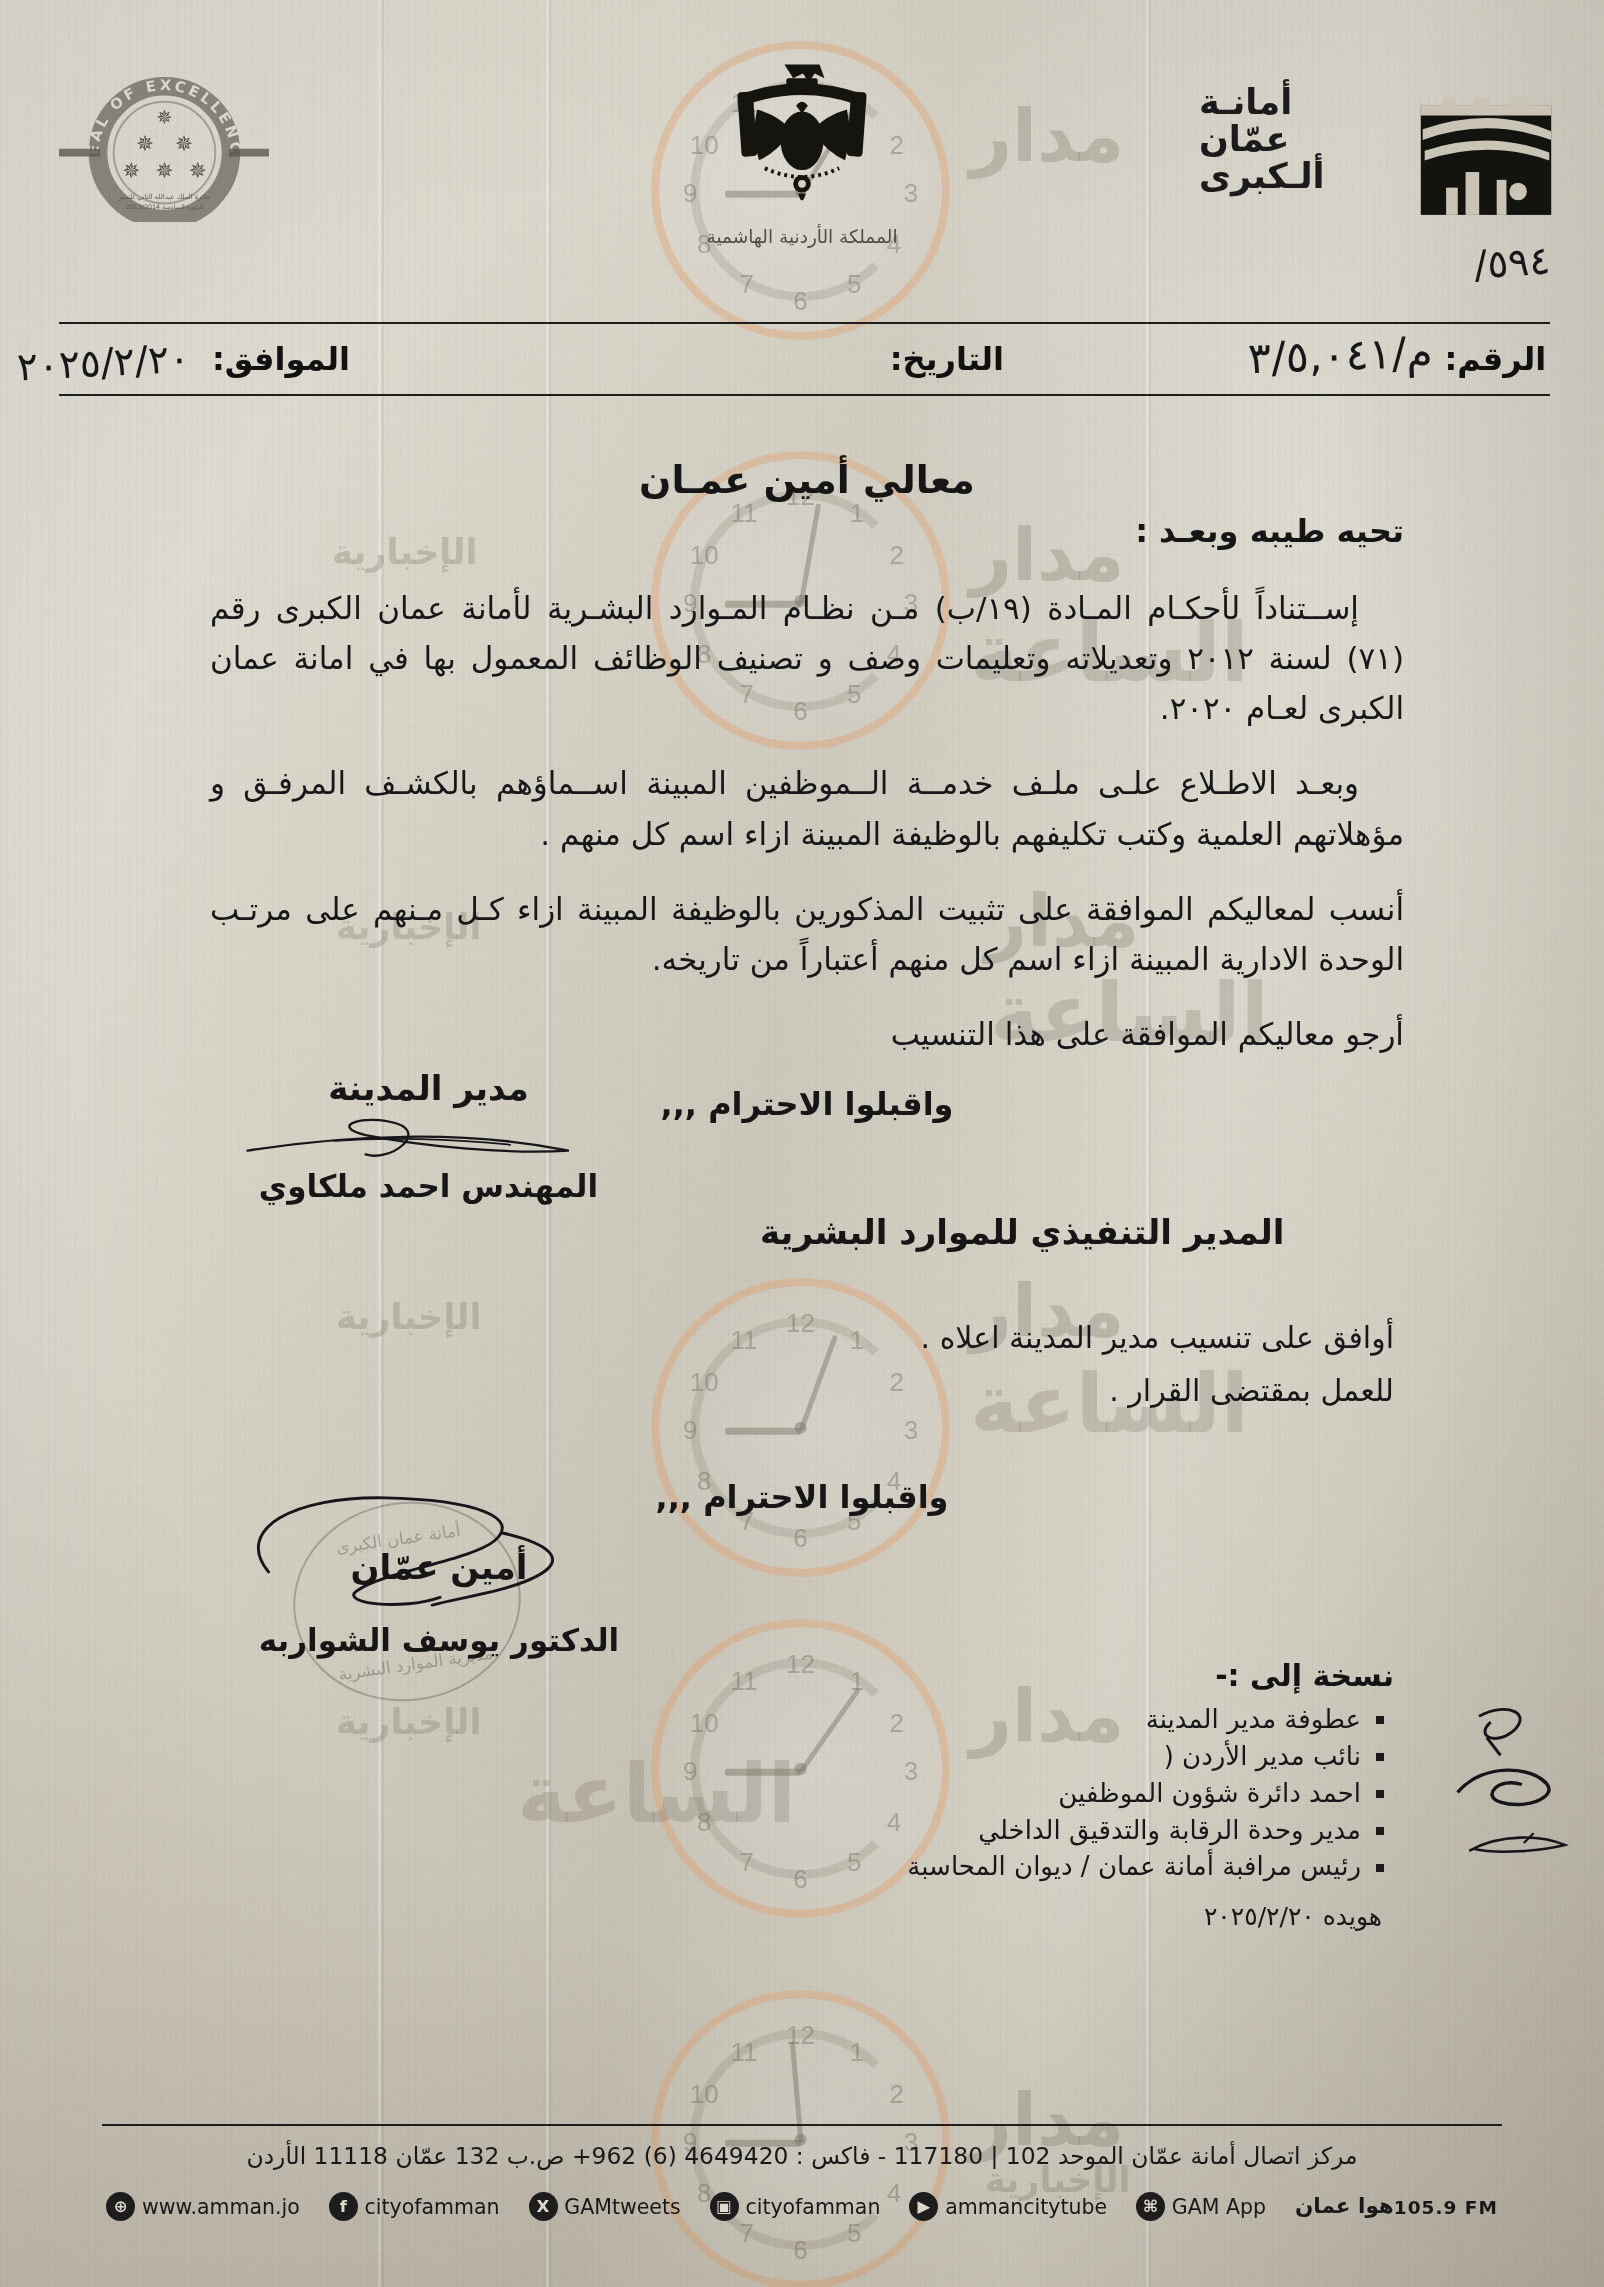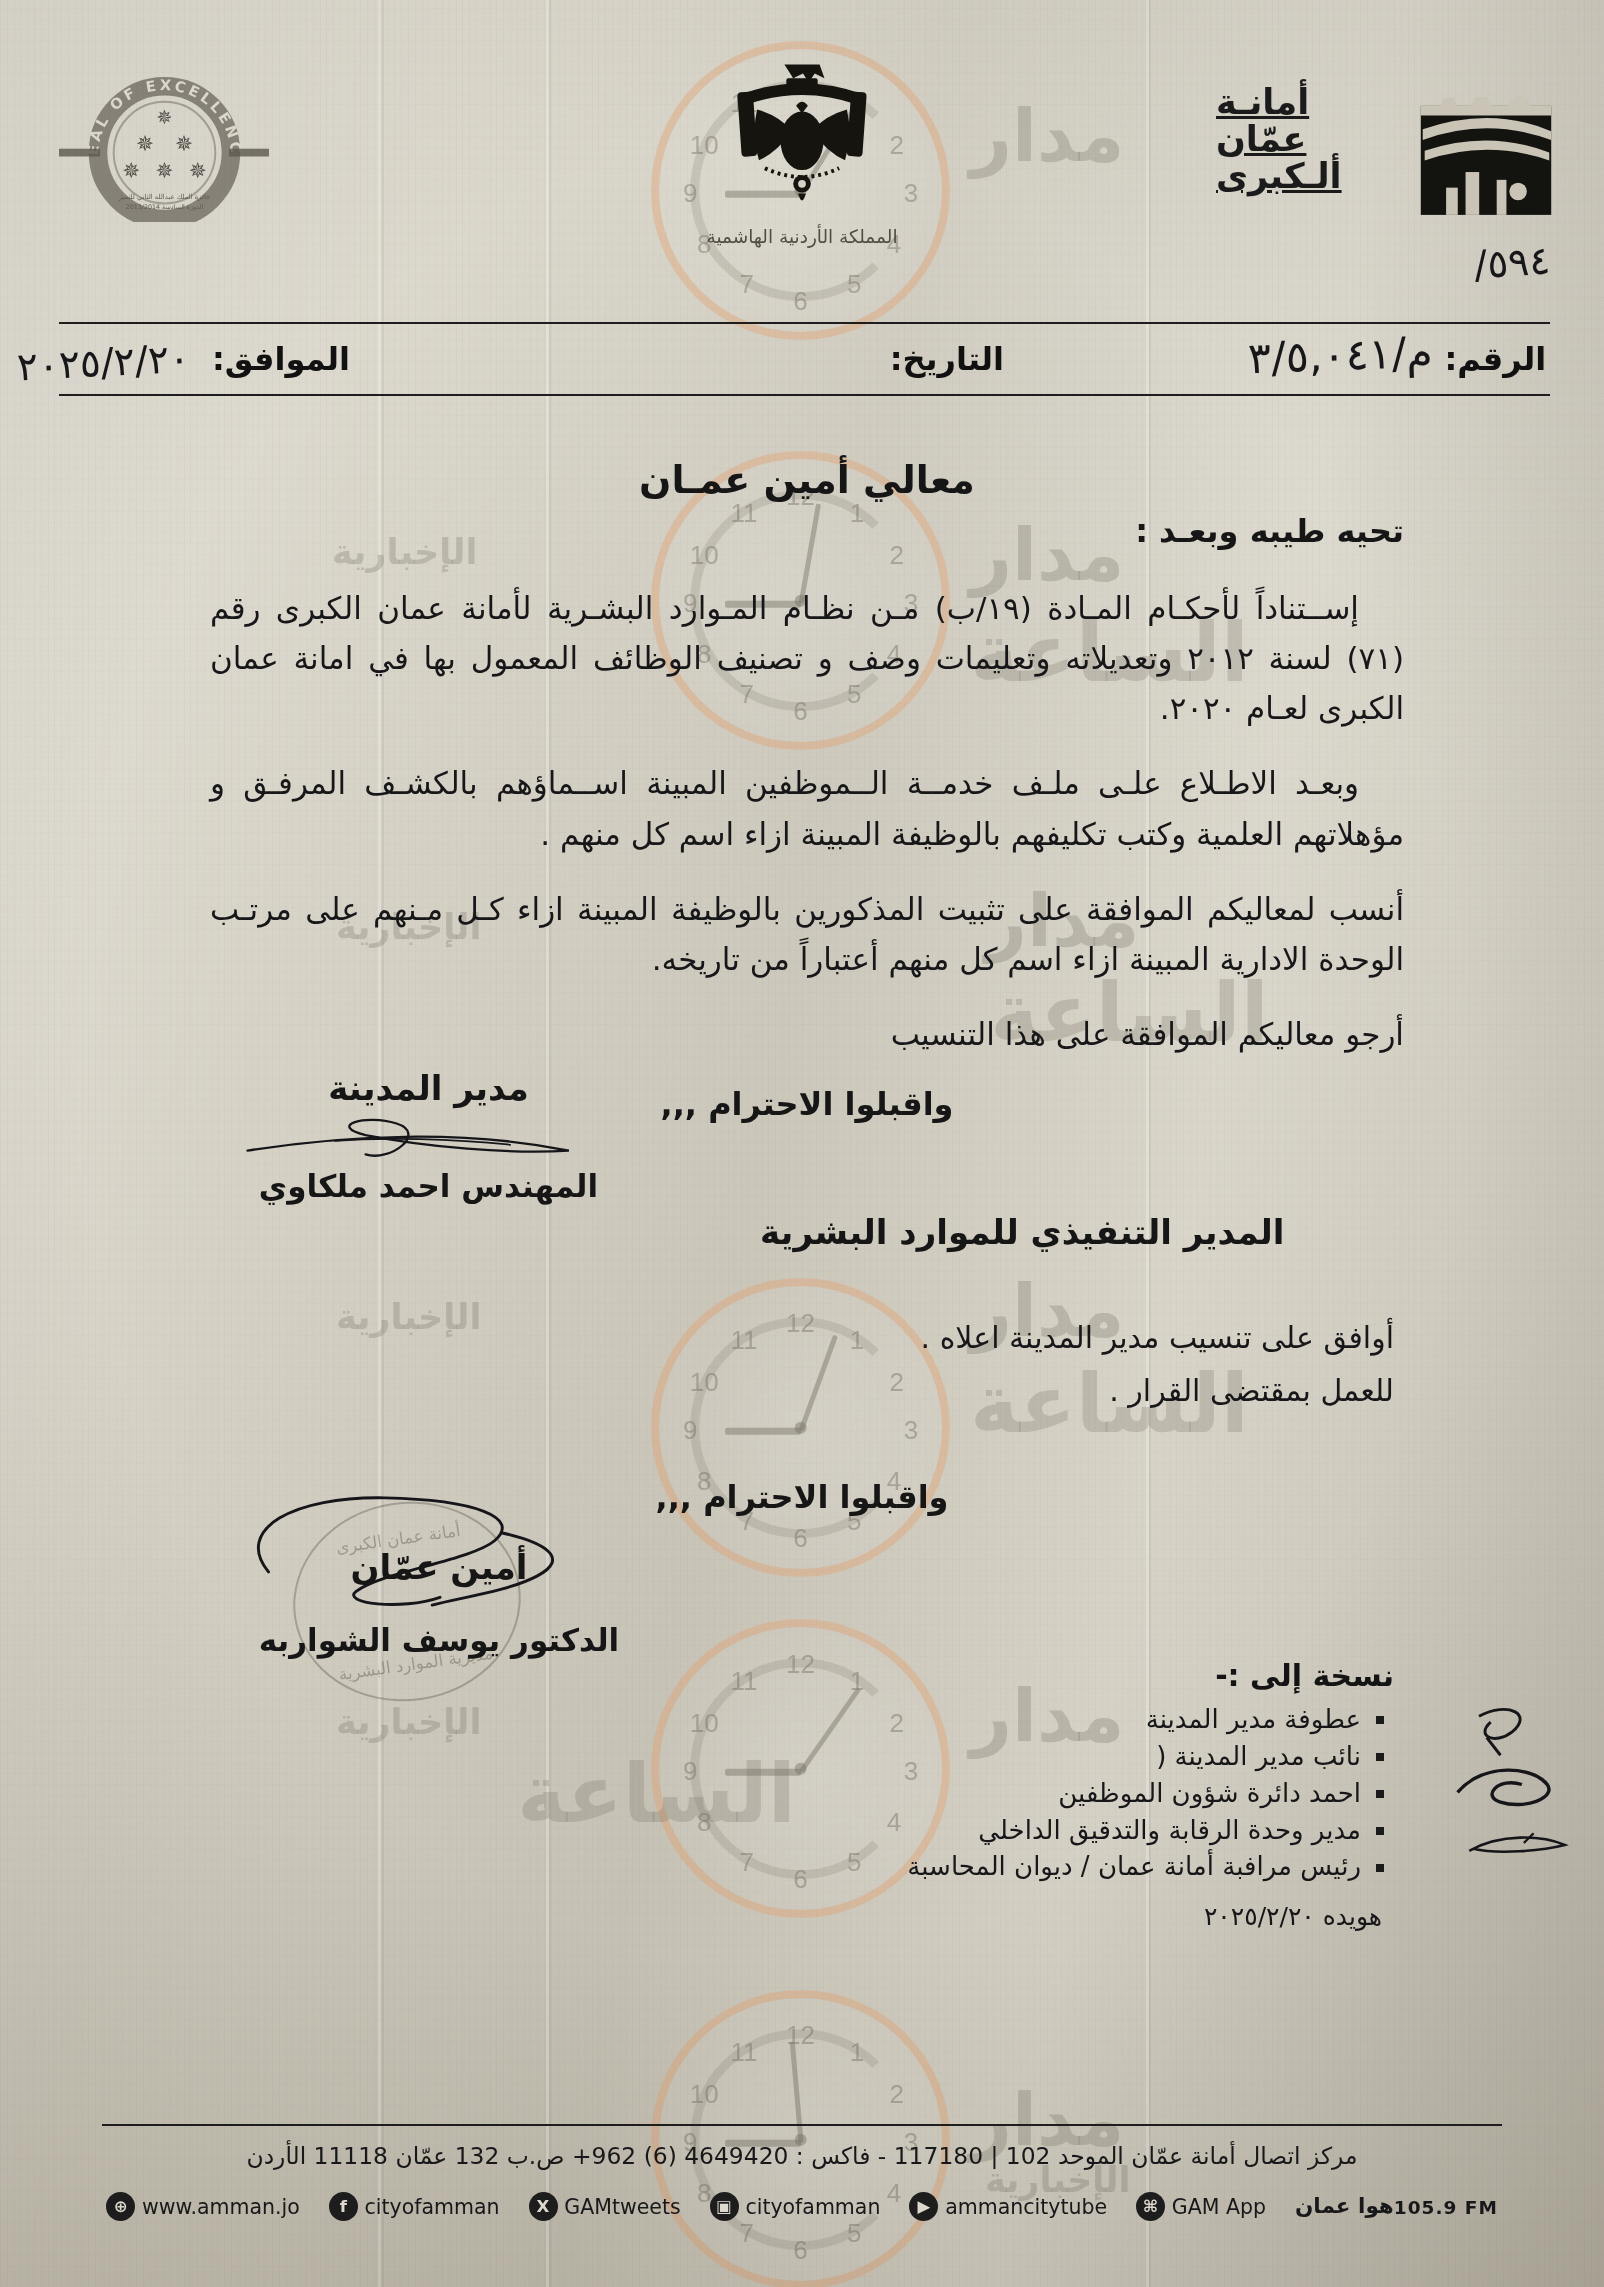--- a/index.html
+++ b/index.html
@@ -64,22 +64,22 @@
 
   
   #content{position:absolute;inset:0;}
 
   
   .seal{
     position:absolute;left:59px;top:51px;width:210px;height:171px;
     opacity:.78;
   }
   .gam-logo{position:absolute;right:39px;top:41px;width:351px;height:180px;}
-  .gam-ar{position:absolute;right:164px;top:43px;width:185px;text-align:left;
-    color:#1b1b1b;line-height:1.06;font-weight:bold;text-decoration:underline;}
+  .gam-ar{position:absolute;right:181px;top:43px;width:185px;text-align:left;
+    color:#1b1b1b;line-height:1.06;font-weight:bold;}
   .gam-ar div{font-size:35px;}
   .gam-mark{position:absolute;right:5.9px;top:49px;width:146px;height:132px;}
 
   .emblem{position:absolute;left:50%;top:47px;transform:translateX(-50%);width:322px;text-align:center;}
   .emblem-cap{font-size:18.5px;color:#3a352c;letter-spacing:1px;margin-top:3.9px;opacity:.85;}
 
   .hw{font-family:"DejaVu Sans",sans-serif;color:#17171a;}
   .hw-top{position:absolute;right:54px;top:240px;font-size:39px;transform:rotate(-4deg);letter-spacing:4.9px;}
 
   
@@ -407,21 +407,21 @@
         <path d="M300 52 C 344 62, 370 78, 336 96 C 306 112, 258 118, 228 126" fill="none" stroke="#15151a" stroke-width="3" stroke-linecap="round"></path>
       </svg>
     </div>
     <div class="sig-title" style="position:relative;top:-72px;">أمين عمّان</div>
     <div class="sig-name" style="position:relative;top:-37px;">الدكتور يوسف الشواربه</div>
   </div>
 
   <div class="cc">
     <div class="cc-head">نسخة إلى :-</div>
     <div class="cc-item">عطوفة مدير المدينة</div>
-    <div class="cc-item">نائب مدير المدينة (</div>
+    <div class="cc-item">نائب مدير الأردن (</div>
     <div class="cc-item">احمد دائرة شؤون الموظفين</div>
     <div class="cc-item">مدير وحدة الرقابة والتدقيق الداخلي</div>
     <div class="cc-item">رئيس مرافبة أمانة عمان / ديوان المحاسبة</div>
   </div>
   <div class="cc-sign">
     <svg viewBox="0 0 160 200" width="156" height="195">
       <path d="M40 30 C 70 14, 96 28, 74 46 C 56 60, 36 50, 52 36" fill="none" stroke="#15151a" stroke-width="3"></path>
       <path d="M48 52 L 62 70" stroke="#15151a" stroke-width="3"></path>
       <path d="M18 108 C 46 76, 96 82, 110 100 C 120 114, 86 126, 62 118 C 42 112, 60 92, 84 100" fill="none" stroke="#15151a" stroke-width="3.5"></path>
       <path d="M30 168 C 62 150, 104 152, 128 162 C 104 168, 60 172, 34 166" fill="none" stroke="#15151a" stroke-width="2.6"></path>

